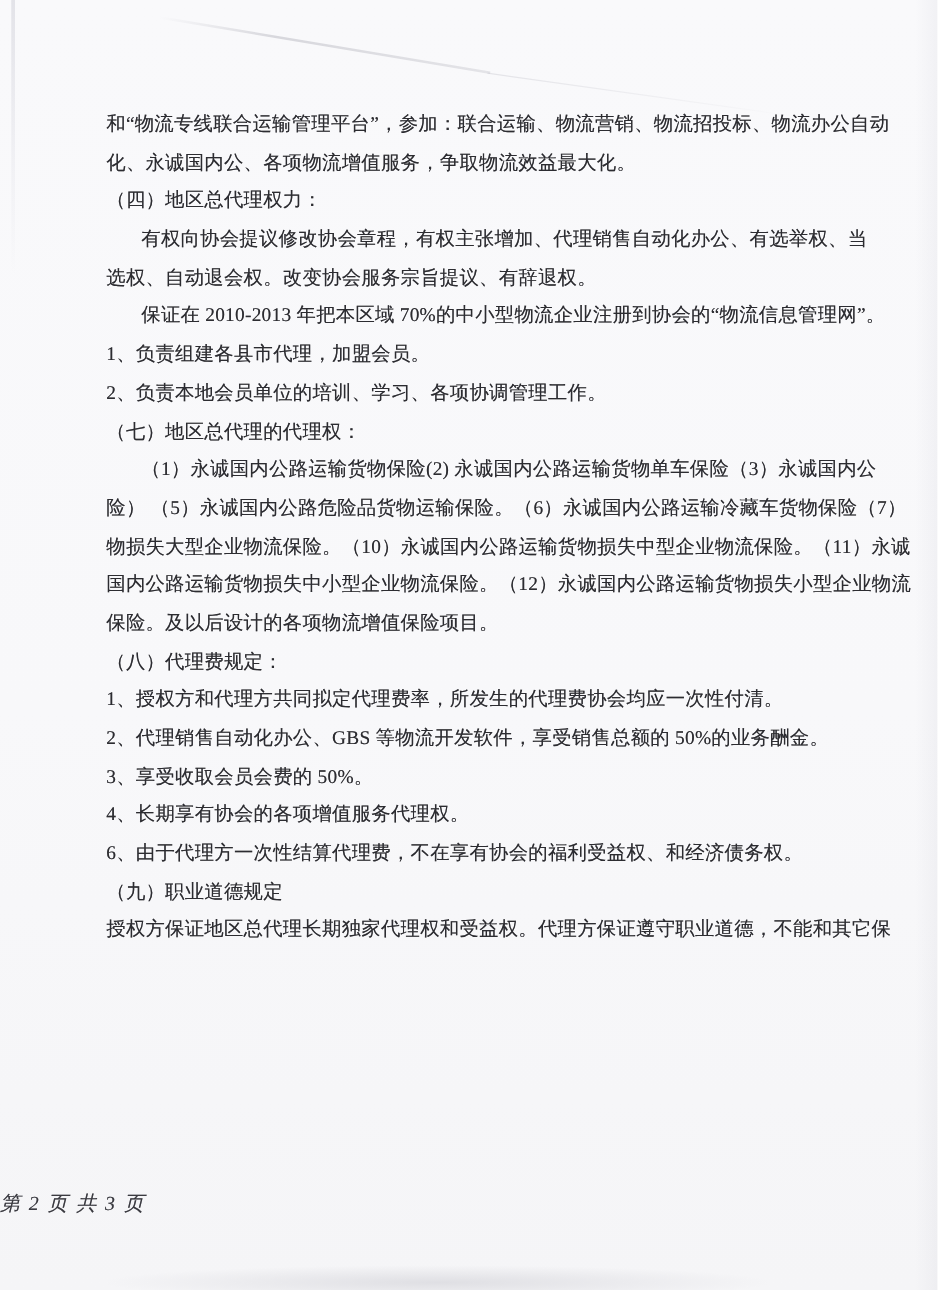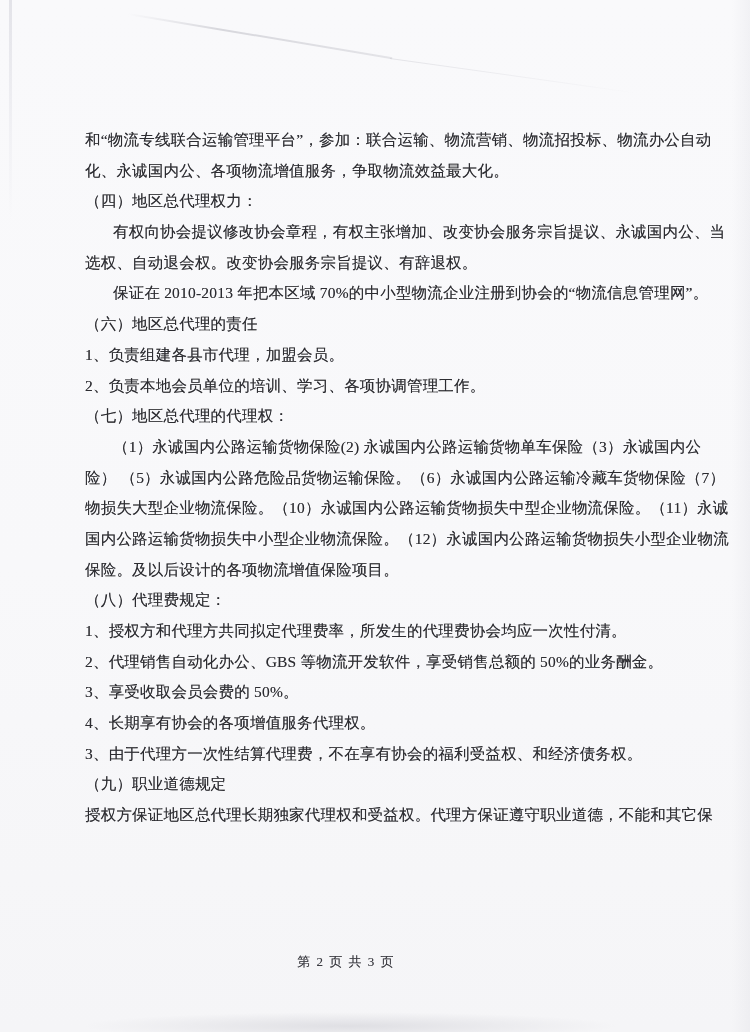--- a/index.html
+++ b/index.html
@@ -33,69 +33,68 @@
   .bottom-shadow{
     position:absolute;left:80px;bottom:-8px;width:540px;height:28px;
     background:radial-gradient(ellipse at center,rgba(172,172,182,0.30),transparent 70%);
   }
   .right-tint{
     position:absolute;right:0;top:0;width:18px;height:1032px;
     background:linear-gradient(270deg,rgba(205,205,214,0.18),transparent);
   }
   
   .content{
-    position:absolute;top:85px;left:85px;width:632px;margin-top:40px;
+    position:absolute;top:85px;left:85px;width:632px;
   }
   .line{
     height:30.7px;line-height:30.7px;
     font-size:15.5px;letter-spacing:0.2px;
     white-space:nowrap;
     text-shadow:0 0 0.5px rgba(45,45,50,0.55);
   }
   .indent{padding-left:28px;}
   .footer{
     position:absolute;top:953px;left:0;width:692px;
-    text-align:center;
-    font-size:13px;letter-spacing:1.5px;
+    font-size:16px;letter-spacing:1.5px;
     color:#3a3a40;
     text-shadow:0 0 0.4px rgba(58,58,64,0.5);
+    font-style:italic;
   }
 </style>
 </head>
 <body>
 
 <div class="scan">
 
   <div class="streak-left"></div>
   <div class="crease-top"></div>
   <div class="crease-top-2"></div>
   <div class="right-tint"></div>
 
   <div class="content">
     <div class="line">和“物流专线联合运输管理平台”，参加：联合运输、物流营销、物流招投标、物流办公自动</div>
     <div class="line">化、永诚国内公、各项物流增值服务，争取物流效益最大化。</div>
     <div class="line">（四）地区总代理权力：</div>
-    <div class="line indent">有权向协会提议修改协会章程，有权主张增加、改变协会服务宗旨提议、永诚国内公、当</div>
+    <div class="line indent">有权向协会提议修改协会章程，有权主张增加、代理销售自动化办公、有选举权、当</div>
     <div class="line">选权、自动退会权。改变协会服务宗旨提议、有辞退权。</div>
     <div class="line indent">保证在 2010-2013 年把本区域 70%的中小型物流企业注册到协会的“物流信息管理网”。</div>
-    <div class="line">（六）地区总代理的责任</div>
     <div class="line">1、负责组建各县市代理，加盟会员。</div>
     <div class="line">2、负责本地会员单位的培训、学习、各项协调管理工作。</div>
     <div class="line">（七）地区总代理的代理权：</div>
     <div class="line indent">（1）永诚国内公路运输货物保险(2) 永诚国内公路运输货物单车保险（3）永诚国内公</div>
     <div class="line">险） （5）永诚国内公路危险品货物运输保险。（6）永诚国内公路运输冷藏车货物保险（7）</div>
     <div class="line">物损失大型企业物流保险。（10）永诚国内公路运输货物损失中型企业物流保险。（11）永诚</div>
     <div class="line">国内公路运输货物损失中小型企业物流保险。（12）永诚国内公路运输货物损失小型企业物流</div>
     <div class="line">保险。及以后设计的各项物流增值保险项目。</div>
     <div class="line">（八）代理费规定：</div>
     <div class="line">1、授权方和代理方共同拟定代理费率，所发生的代理费协会均应一次性付清。</div>
     <div class="line">2、代理销售自动化办公、GBS 等物流开发软件，享受销售总额的 50%的业务酬金。</div>
     <div class="line">3、享受收取会员会费的 50%。</div>
     <div class="line">4、长期享有协会的各项增值服务代理权。</div>
-    <div class="line">3、由于代理方一次性结算代理费，不在享有协会的福利受益权、和经济债务权。</div>
+    <div class="line">6、由于代理方一次性结算代理费，不在享有协会的福利受益权、和经济债务权。</div>
     <div class="line">（九）职业道德规定</div>
     <div class="line">授权方保证地区总代理长期独家代理权和受益权。代理方保证遵守职业道德，不能和其它保</div>
   </div>
 
   <div class="footer">第 2 页 共 3 页</div>
 
   <div class="bottom-shadow"></div>
 </div>
 
 </body></html>

